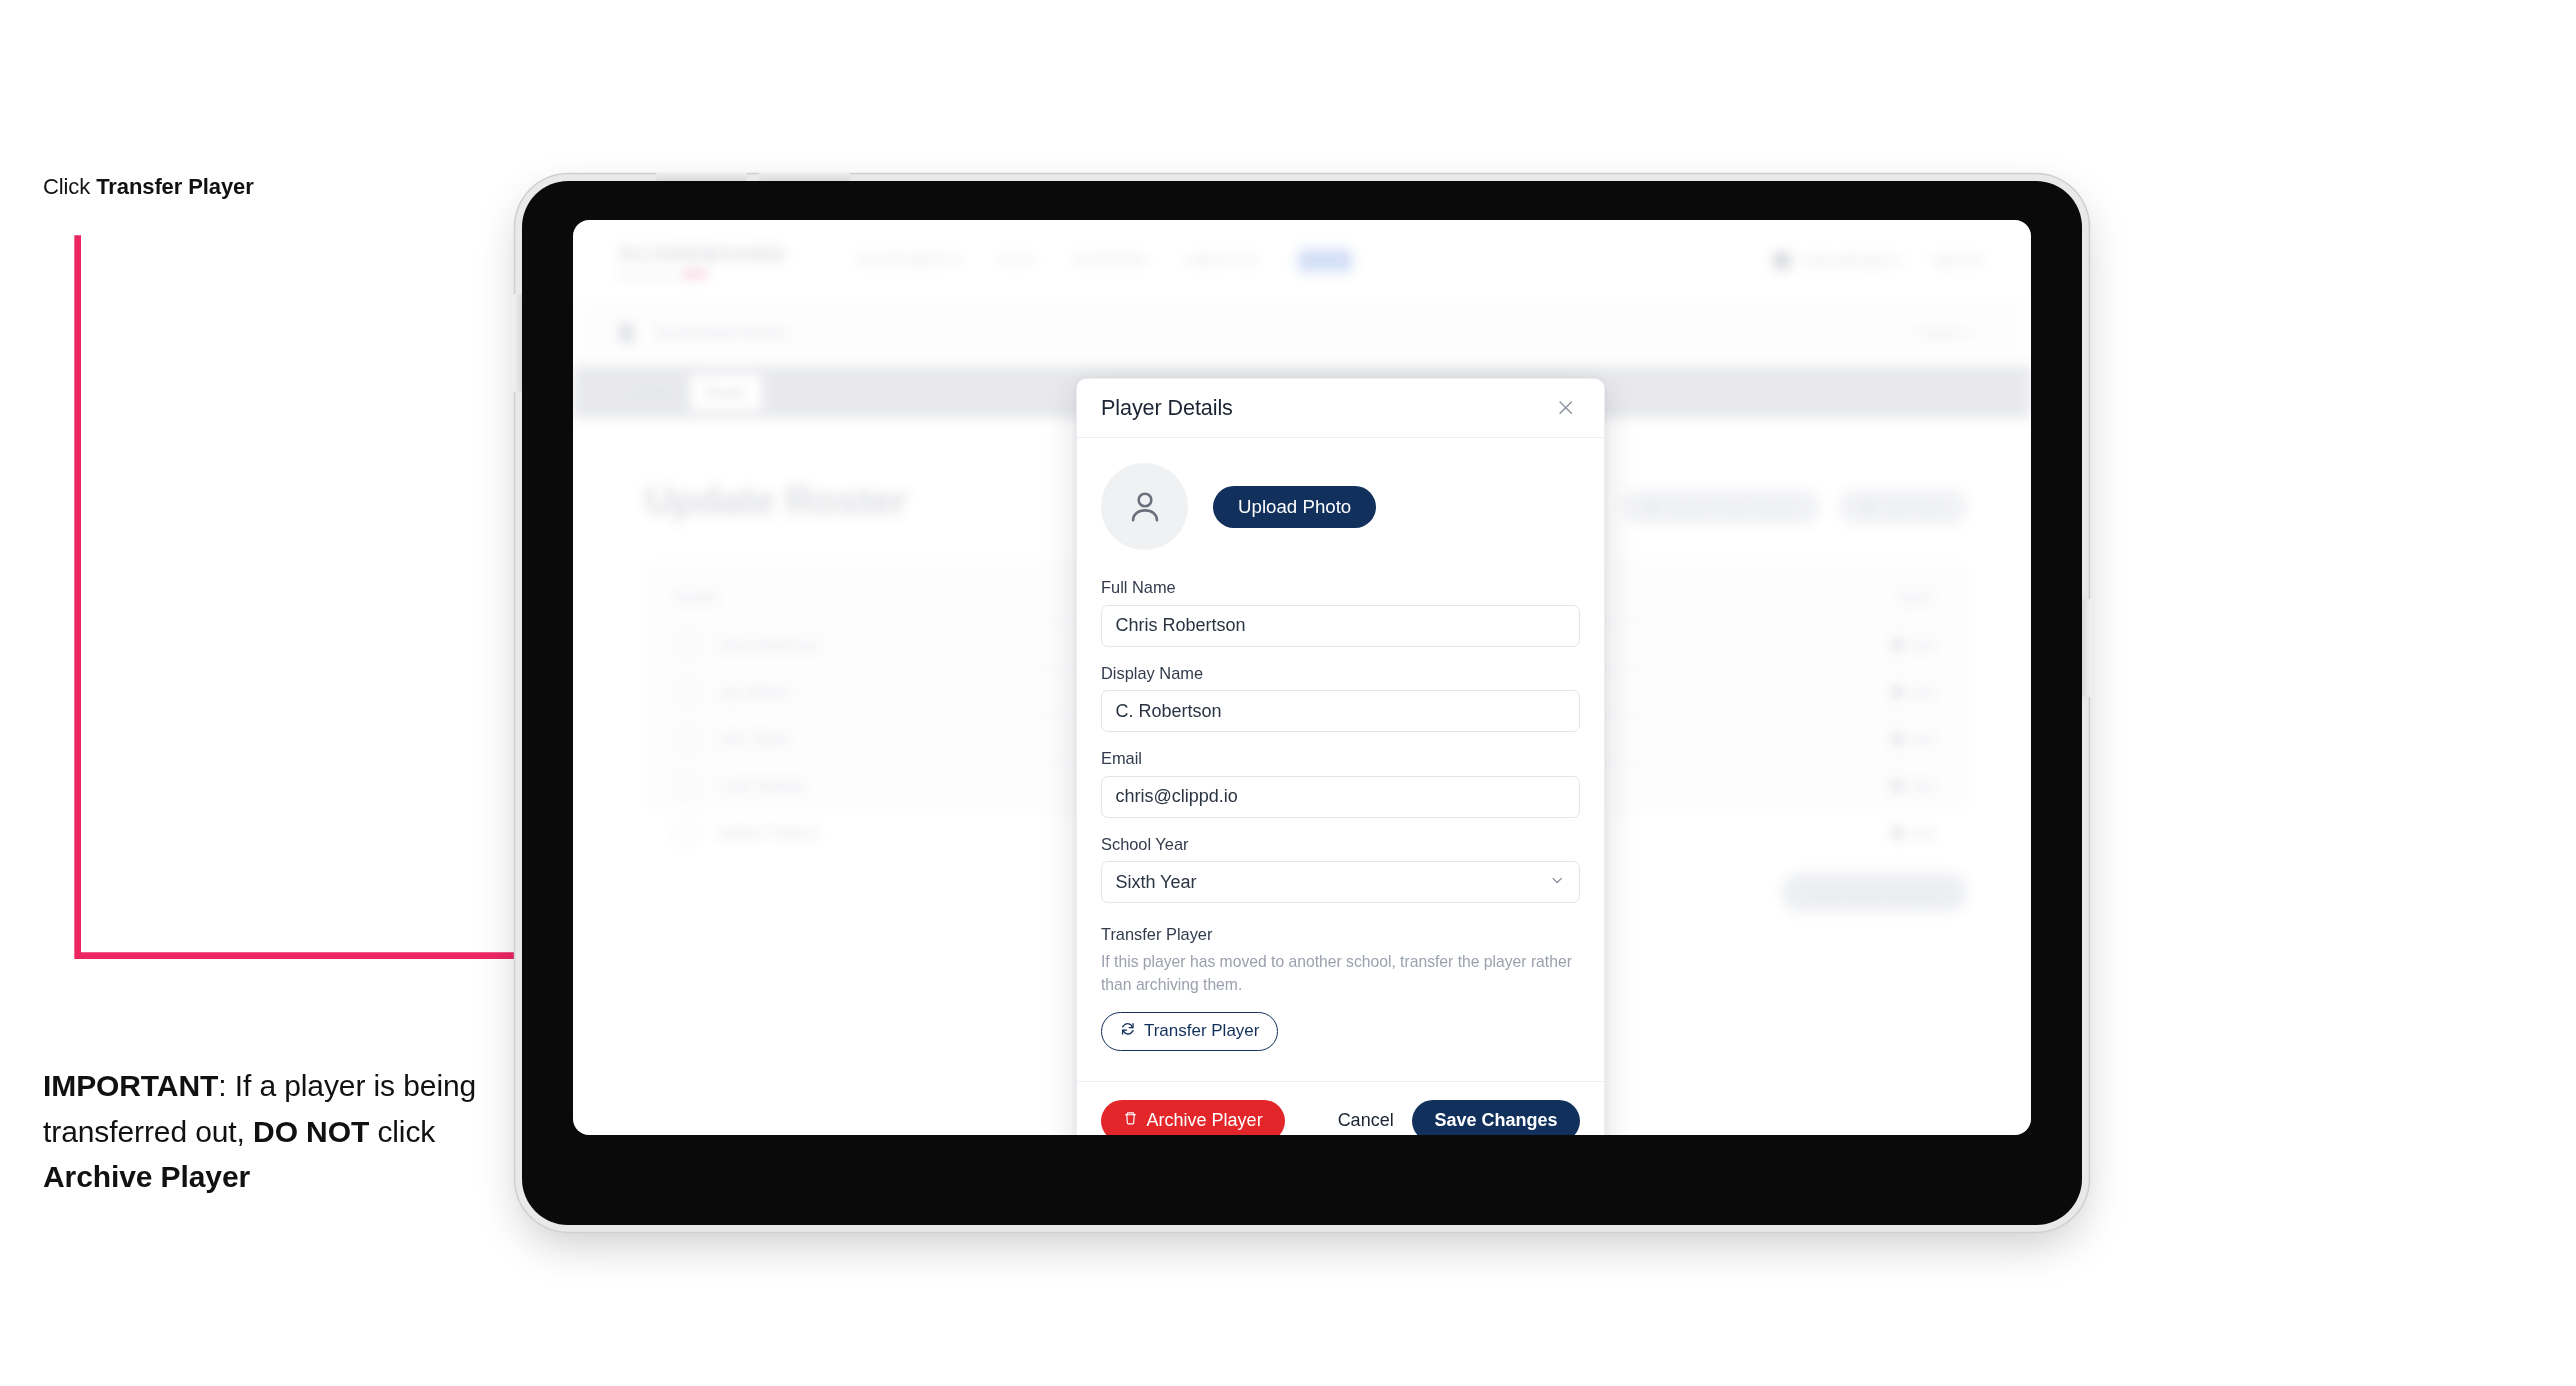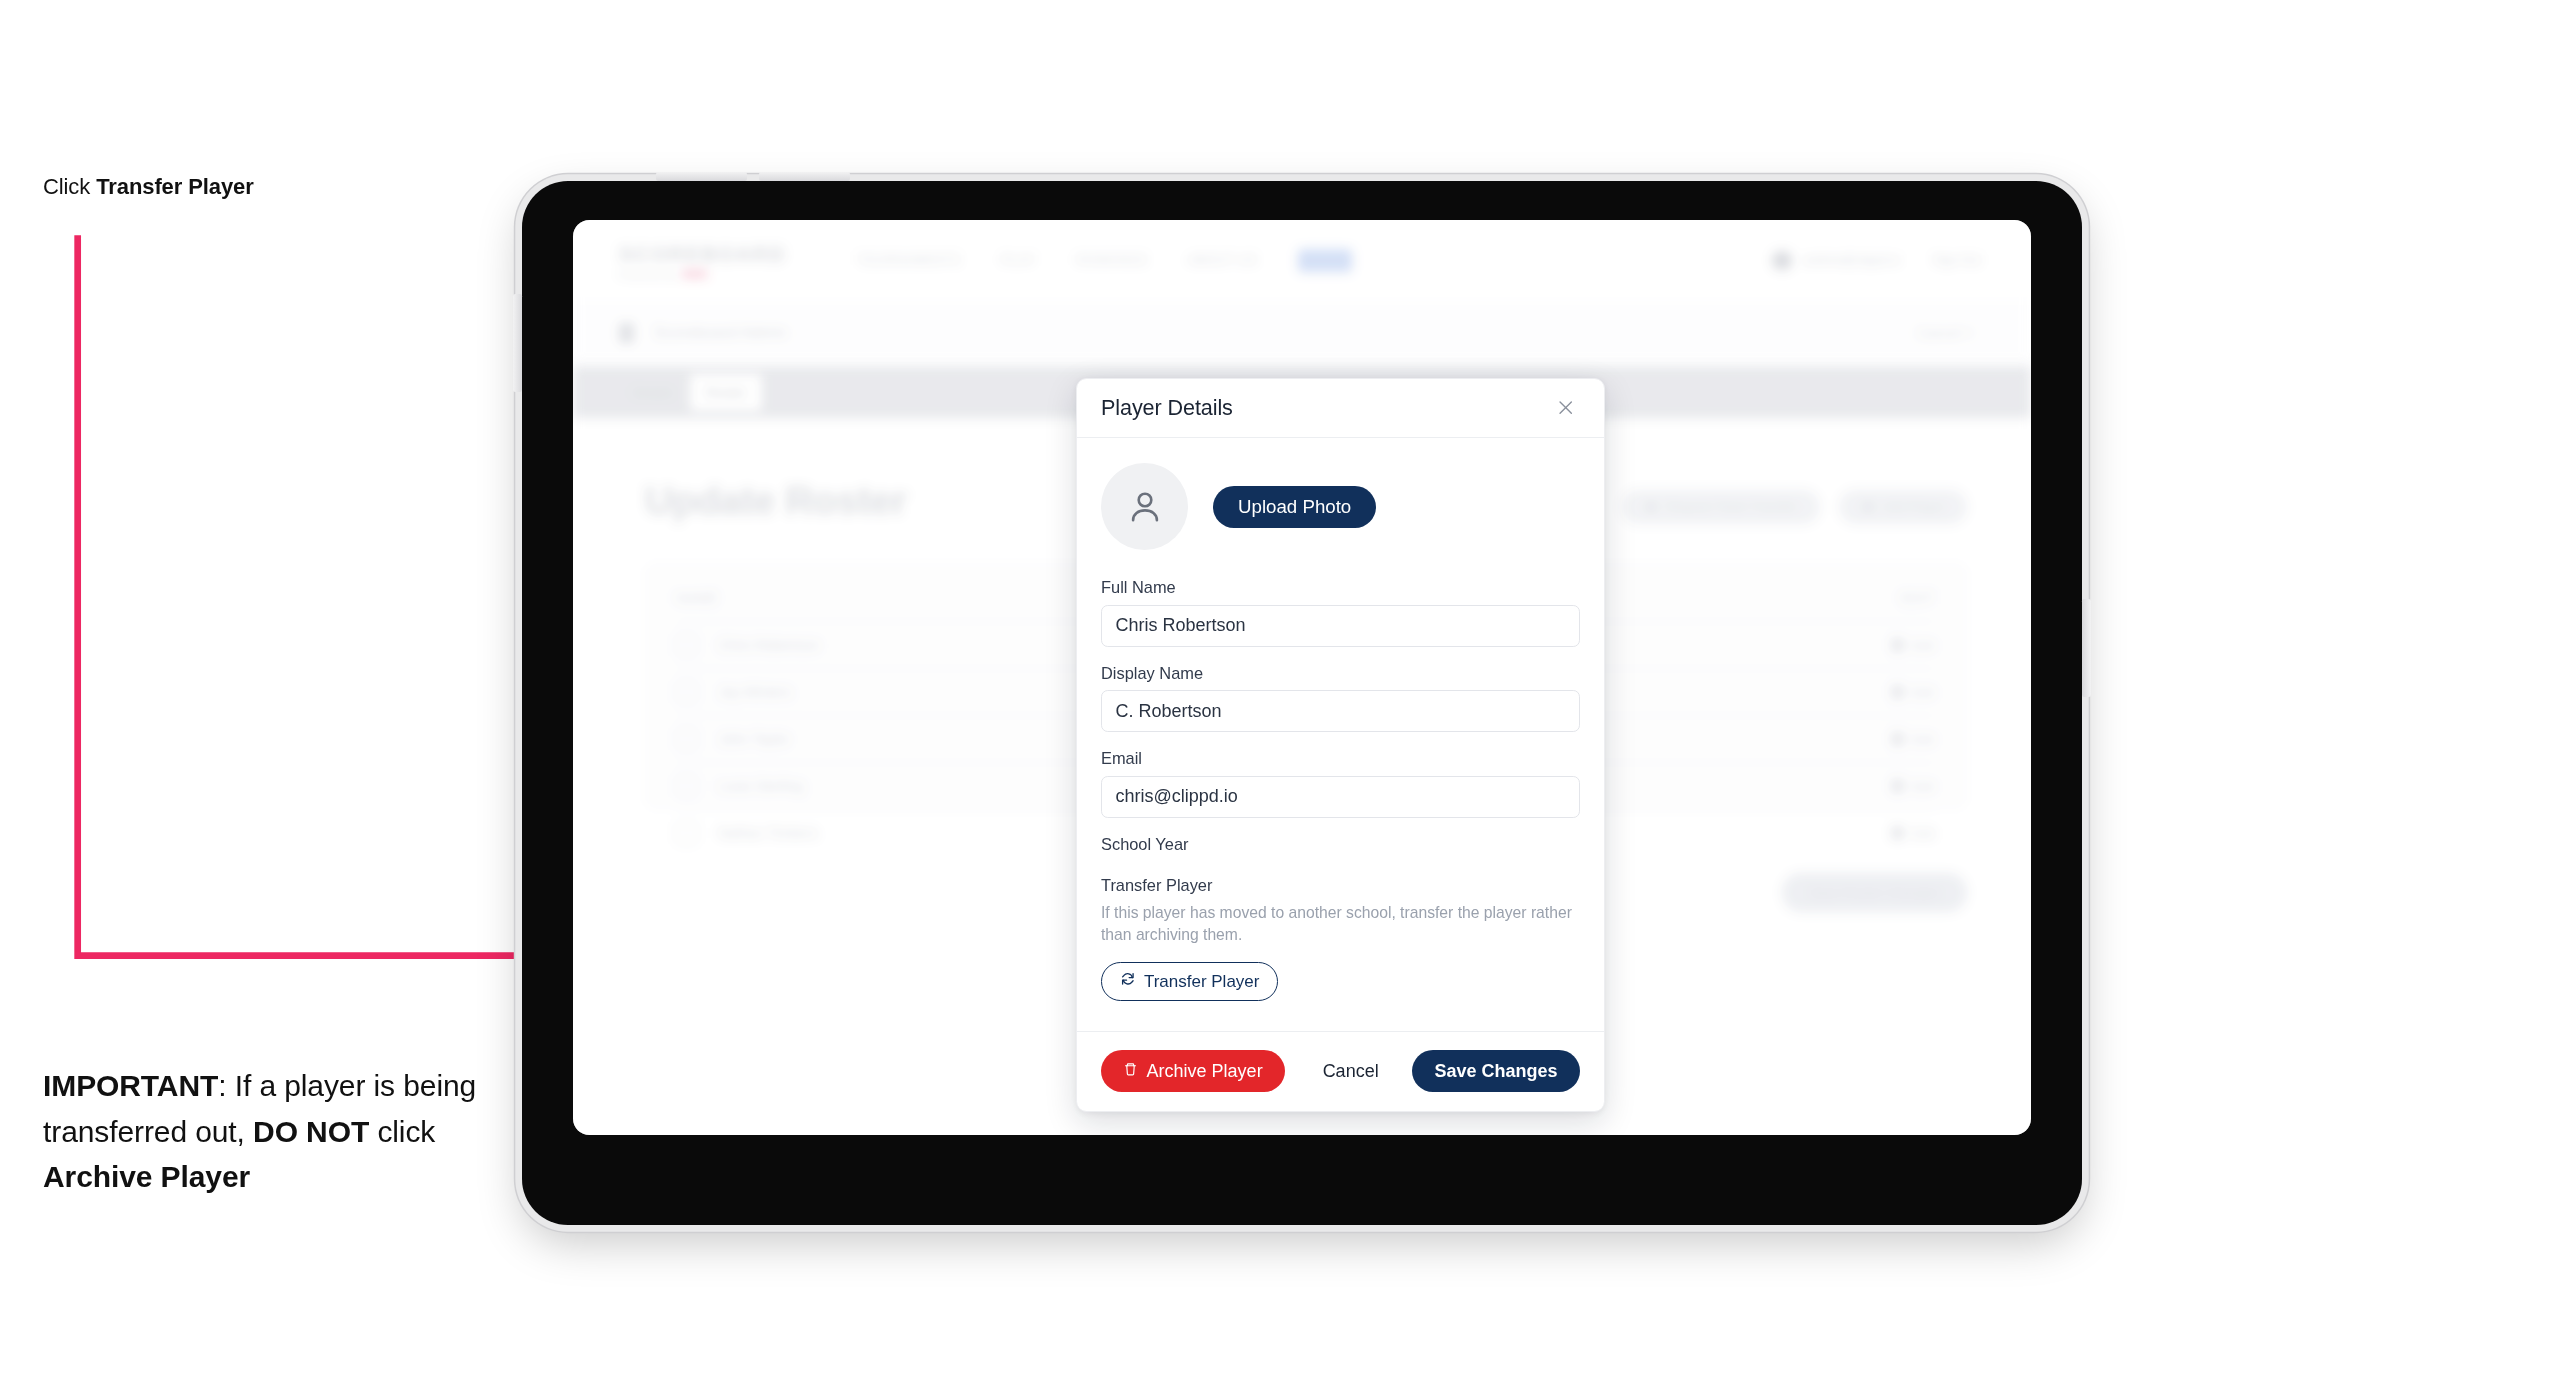--- a/index.html
+++ b/index.html
@@ -262,21 +262,21 @@
     padding: 18px 24px 19.4px 24px;
     display: flex; align-items: center;
   }
   .archive-btn {
     display: inline-flex; align-items: center; gap: 8.2px;
     height: 42px; border-radius: 21px; border: none;
     background: #e3262a; color: #ffffff; font-size: 18px;
     padding: 0 22.4px; cursor: pointer;
     font-family: "Liberation Sans", sans-serif;
   }
-  .footer-right { margin-left: auto; display: flex; align-items: center; gap: 29px; }
+  .footer-right { margin-left: auto; display: flex; align-items: center; gap: 14px; }
   .cancel-btn {
     background: none; border: none; font-size: 18px; color: #1b2433;
     cursor: pointer; font-family: "Liberation Sans", sans-serif; padding: 0 4.5px;
   }
   .save-btn {
     background: #11305b; color: #ffffff; border: none;
     height: 42px; border-radius: 21px; padding: 0 22.4px;
     font-size: 18px; font-weight: bold; cursor: pointer;
     font-family: "Liberation Sans", sans-serif;
   }
@@ -445,20 +445,28 @@
           <input class="field-input" value="C. Robertson" style="">
         </div>
 
         <div class="field">
           <label class="field-label">Email</label>
           <input class="field-input" value="chris@clippd.io" style="">
         </div>
 
         <div class="field">
           <label class="field-label">School Year</label>
+          <div class="select-wrap">
+            <input class="field-input" readonly="" value="Sixth Year" style="">
+            <span class="select-chevron">
+              <svg width="16.4" height="16.4" viewBox="0 0 24 24" fill="none" stroke="#8a909c" stroke-width="1.8" stroke-linecap="round" stroke-linejoin="round">
+                <polyline points="6 9 12 15 18 9"></polyline>
+              </svg>
+            </span>
+          </div>
         </div>
 
         <div class="transfer-sec">
           <div class="transfer-title">Transfer Player</div>
           <div class="transfer-desc">If this player has moved to another school, transfer the player rather than archiving them.</div>
           <button class="transfer-btn">
             <span>
               <svg width="15.7" height="15.7" viewBox="0 0 24 24" fill="none" stroke="#11305b" stroke-width="2" stroke-linecap="round" stroke-linejoin="round">
                 <polyline points="20 4 20 10 14 10"></polyline>
                 <polyline points="4 20 4 14 10 14"></polyline>

